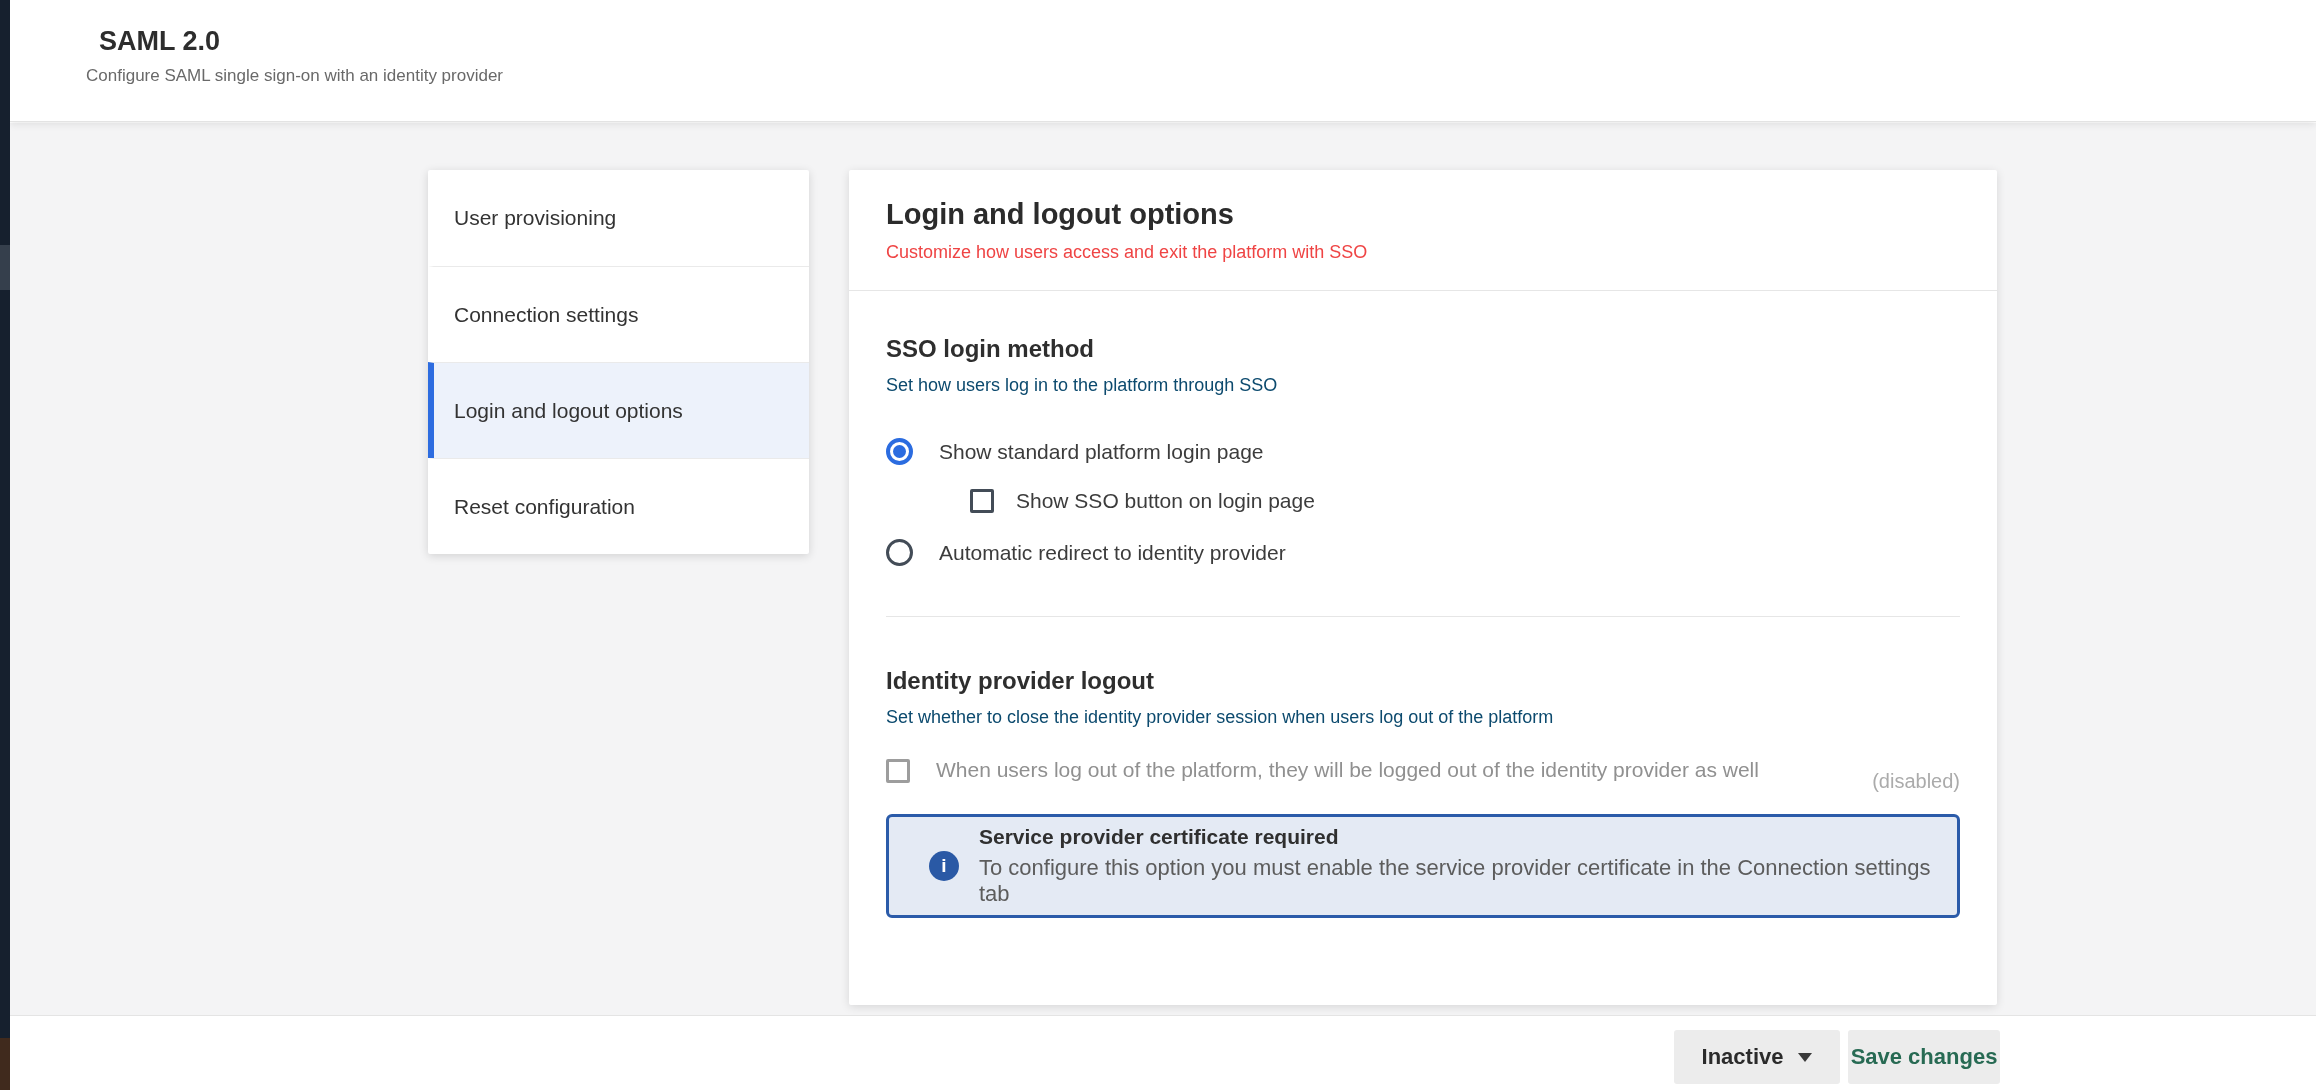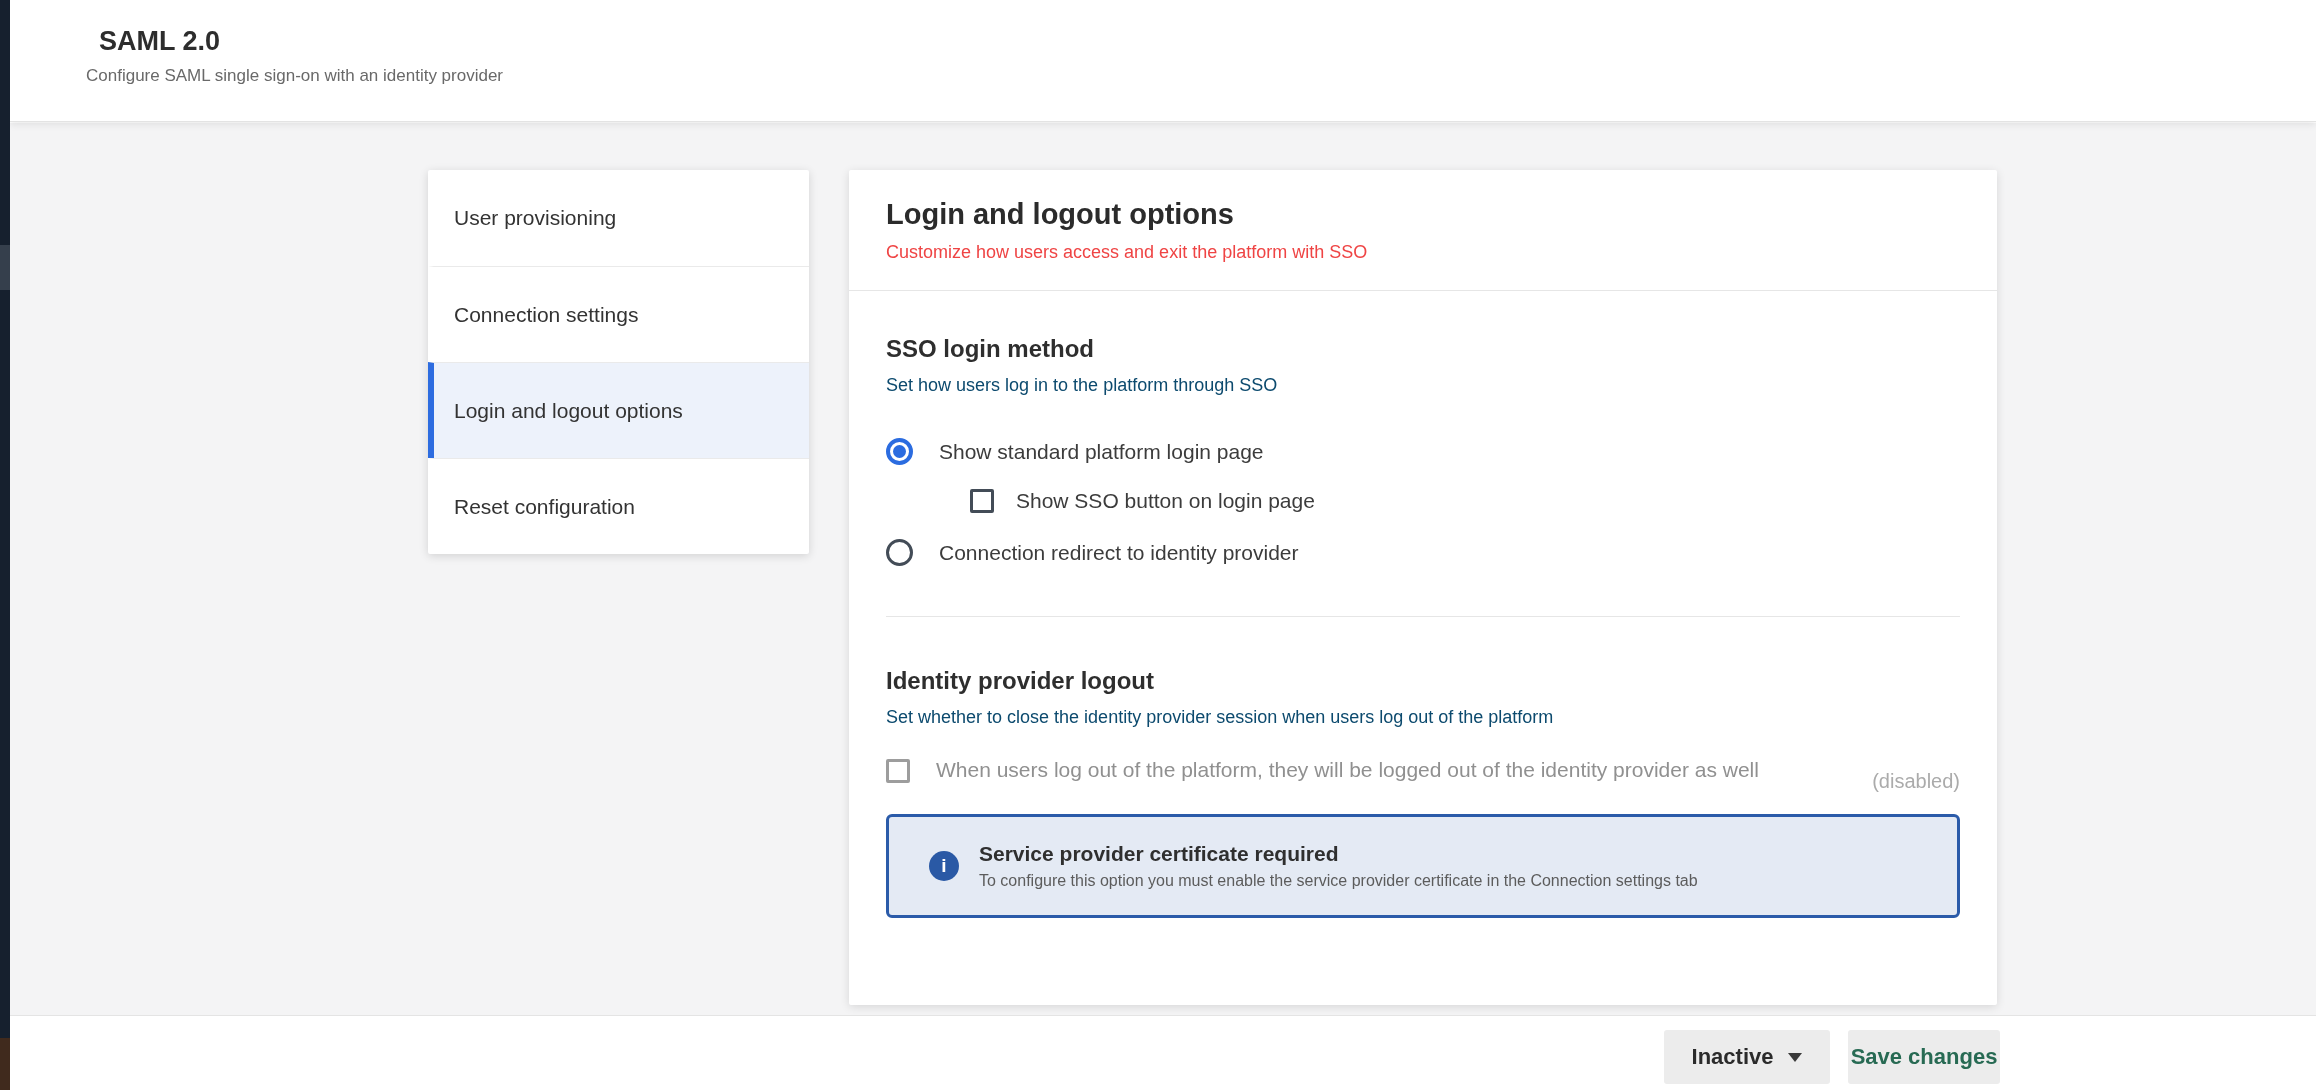--- a/index.html
+++ b/index.html
@@ -65,26 +65,26 @@
   .disabled-label { width:905px; font-size:21px; line-height:32px; color:#909090; }
   .disabled-note { position:absolute; right:0; top:16px; font-size:20px; color:#ababab; }
 
   .alert { margin-top:28px; height:104px; border:3px solid #2b5ba9; background:#e4eaf4; border-radius:6px;
            display:flex; align-items:center; padding-left:40px; }
   .alert-icon { width:30px; height:30px; border-radius:50%; background:#2a59a5; color:#fff;
                 display:flex; align-items:center; justify-content:center;
                 font-size:19px; font-weight:700; flex:0 0 30px; }
   .alert-text { margin-left:20px; }
   .alert-title { font-size:21px; font-weight:600; color:#2f2f2f; }
-  .alert-desc { margin-top:6px; font-size:16px; color:#5c5c5c; }
+  .alert-desc { margin-top:6px; font-size:22px; color:#5c5c5c; }
 
   
   .footer { position:absolute; left:10px; top:1015px; width:2306px; height:75px; background:#fff;
             border-top:1px solid #e4e4e4; }
-  .footer-buttons { position:absolute; top:14px; right:316px; display:flex; gap:18px; }
+  .footer-buttons { position:absolute; top:14px; right:316px; display:flex; gap:8px; }
   .btn { height:54px; background:#ececec; border:none; border-radius:3px; font-family:inherit;
          font-size:22px; font-weight:700; display:flex; align-items:center; justify-content:center; cursor:pointer; }
   .btn-status { width:166px; color:#2b2b2b; gap:15px; }
   .caret-down { width:0; height:0; border-left:7px solid transparent; border-right:7px solid transparent;
                 border-top:9px solid #3a3a3a; }
   .btn-save { width:152px; color:#276a53; }
 </style>
 </head>
 <body>
 
@@ -133,21 +133,21 @@
         <span class="option-label">Show standard platform login page</span>
       </div>
 
       <div class="option-row sub">
         <span class="checkbox" role="checkbox" aria-checked="false"></span>
         <span class="option-label">Show SSO button on login page</span>
       </div>
 
       <div class="option-row third">
         <span class="radio unselected" role="radio" aria-checked="false"></span>
-        <span class="option-label">Connection redirect to identity provider</span>
+        <span class="option-label">Automatic redirect to identity provider</span>
       </div>
 
       <div class="divider"></div>
 
       <div class="sec-title second">Identity provider logout</div>
       <div class="sec-desc">Set whether to close the identity provider session when users log out of the platform</div>
 
       <div class="disabled-row">
         <span class="checkbox disabled" role="checkbox" aria-disabled="true" aria-checked="false"></span>
         <span class="disabled-label">When users log out of the platform, they will be logged out of the identity provider as well</span>

